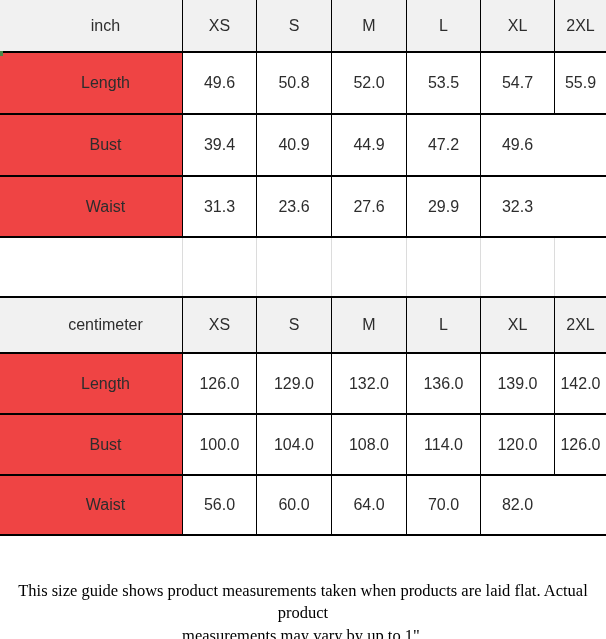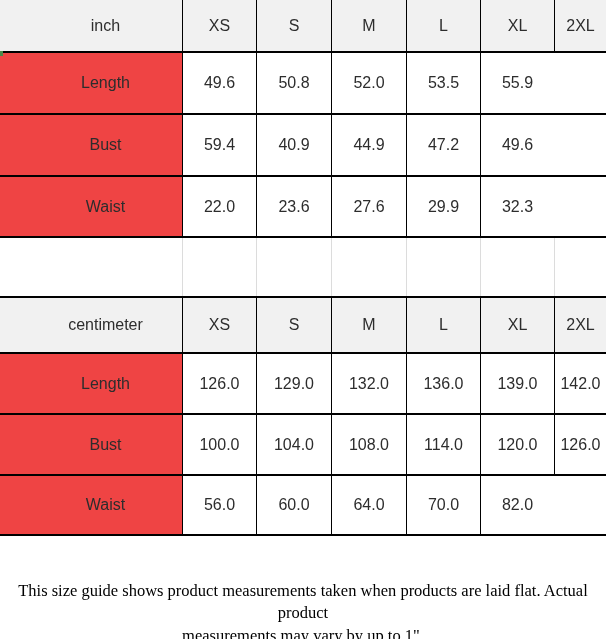--- a/index.html
+++ b/index.html
@@ -82,33 +82,34 @@
       <div class="cell">L</div>
       <div class="cell">XL</div>
       <div class="cell">2XL</div>
     </div>
     <div class="grid-row data-row h62">
       <div class="cell cell-label">Length</div>
       <div class="cell cell-value">49.6</div>
       <div class="cell cell-value">50.8</div>
       <div class="cell cell-value">52.0</div>
       <div class="cell cell-value">53.5</div>
+      <div class="cell cell-value">54.7</div>
       <div class="cell cell-value">55.9</div>
     </div>
     <div class="grid-row data-row h62">
       <div class="cell cell-label">Bust</div>
-      <div class="cell cell-value">59.4</div>
+      <div class="cell cell-value">39.4</div>
       <div class="cell cell-value">40.9</div>
       <div class="cell cell-value">44.9</div>
       <div class="cell cell-value">47.2</div>
       <div class="cell cell-value">49.6</div>
     </div>
     <div class="grid-row data-row h61">
       <div class="cell cell-label">Waist</div>
-      <div class="cell cell-value">22.0</div>
+      <div class="cell cell-value">31.3</div>
       <div class="cell cell-value">23.6</div>
       <div class="cell cell-value">27.6</div>
       <div class="cell cell-value">29.9</div>
       <div class="cell cell-value">32.3</div>
     </div>
   </section>
 
   <div class="gap-row">
     <div class="cell"></div>
     <div class="cell"></div>

